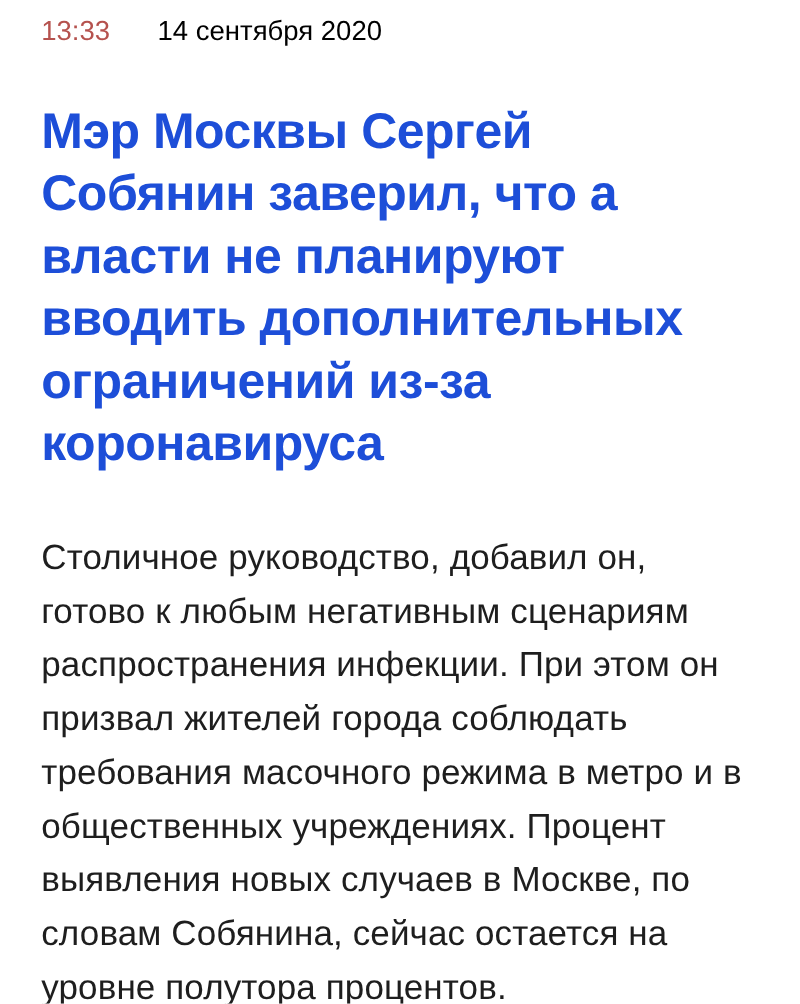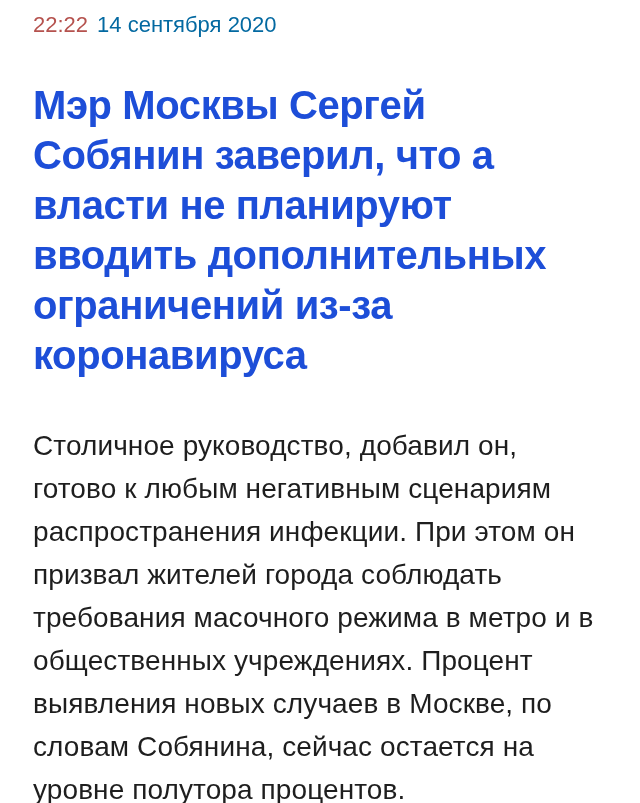--- a/index.html
+++ b/index.html
@@ -22,22 +22,23 @@
     align-items: baseline;
     gap: 9px;
     font-size: 22px;
     line-height: 26px;
   }
   .post-time {
     color: #b5524e;
     font-weight: 400;
   }
   .post-date {
-    color: #0369a1;
+    color: #000000;
     font-weight: 400;
+    margin-left: 29px;
   }
   .headline {
     margin-top: 42px;
     width: 560px;
     font-size: 40px;
     line-height: 50px;
     font-weight: 700;
     color: #1d4ed8;
     letter-spacing: -0.4px;
   }
@@ -49,20 +50,20 @@
     font-weight: 400;
     color: #1e1e1e;
     letter-spacing: 0.1px;
   }
 </style>
 </head>
 <body>
 
 <div class="page">
   <div class="meta-row">
-    <span class="post-time">22:22</span>
+    <span class="post-time">13:33</span>
     <span class="post-date">14 сентября 2020</span>
   </div>
 
   <h1 class="headline">Мэр Москвы Сергей Собянин заверил, что а власти не планируют вводить дополнительных ограничений из-за коронавируса</h1>
 
   <p class="body-text">Столичное руководство, добавил он, готово к любым негативным сценариям распространения инфекции. При этом он призвал жителей города соблюдать требования масочного режима в метро и в общественных учреждениях. Процент выявления новых случаев в Москве, по словам Собянина, сейчас остается на уровне полутора процентов.</p>
 </div>
 
 </body></html>

